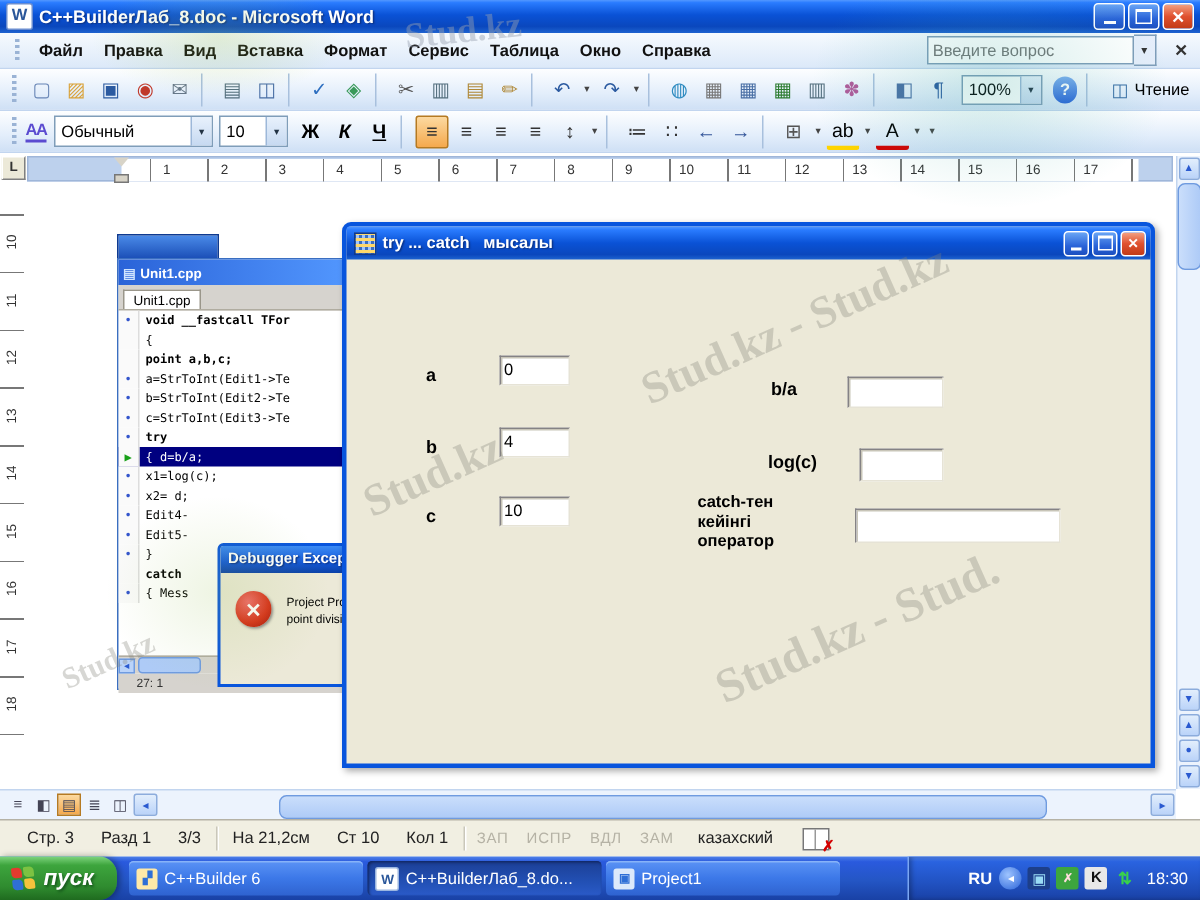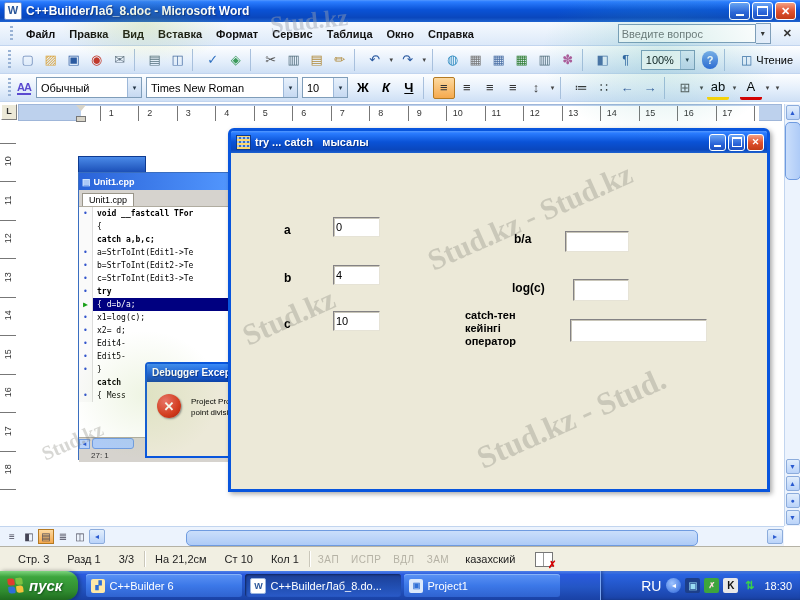--- a/index.html
+++ b/index.html
@@ -111,21 +111,21 @@
     border:2px solid #0855dd;border-radius:4px 4px 0 0;background:#ece9d8;box-sizing:border-box;overflow:hidden;}
   .dbg-title{height:18px;background:linear-gradient(180deg,#3b8bf5,#1257d8 60%,#0b41a8);
     color:#fff;font-weight:bold;font-size:10px;line-height:18px;padding-left:5px;white-space:nowrap;
     text-shadow:1px 1px 1px #0b3286;}
   .dbg-body{position:relative;height:76px;}
   .errico{position:absolute;left:10px;top:12px;width:24px;height:24px;border-radius:50%;
     background:radial-gradient(circle at 35% 30%,#f26a6a,#d9301a 60%,#a31208);color:#fff;font-weight:bold;
     font-size:13px;display:flex;align-items:center;justify-content:center;box-shadow:1px 1px 2px #888;}
   .dbg-text{position:absolute;left:44px;top:14px;font-size:8px;color:#000;line-height:11px;white-space:nowrap;}
   
-  .xform{position:absolute;left:228px;top:128px;width:542px;height:364px;z-index:3;
+  .xform{position:absolute;left:228px;top:148px;width:542px;height:364px;z-index:3;
     border:3px solid #0855dd;border-radius:6px 6px 0 0;background:#ece9d8;box-sizing:border-box;
     box-shadow:2px 2px 5px rgba(0,0,0,0.35);}
   .xf-title{height:22px;background:linear-gradient(180deg,#5398ff 0%,#2a7cff 10%,#0a52d6 50%,#0a47bd 85%,#1e63d0);
     display:flex;align-items:center;padding:0 3px;border-radius:2px 2px 0 0;}
   .xf-ico{width:13px;height:13px;margin:0 4px 0 2px;background:#3a6ec0;
     background-image:repeating-linear-gradient(0deg,#ffd86a 0 2px,transparent 2px 4px),
       repeating-linear-gradient(90deg,#9ec4ff 0 2px,transparent 2px 4px);border:1px solid #123a8a;}
   .xf-ttl{color:#fff;font-weight:bold;font-size:11px;text-shadow:1px 1px 1px #0b3286;white-space:pre;}
   .xf-btns{margin-left:auto;display:flex;gap:2px;}
   .fb{width:17px;height:17px;border:1px solid #fff;border-radius:3px;box-sizing:border-box;color:#fff;
@@ -192,21 +192,21 @@
   .tkb.active{background:linear-gradient(180deg,#1c3f96,#2250b4 60%,#2a5ac8);box-shadow:inset 1px 1px 2px #10255e;}
   .tkb .lbl{white-space:nowrap;overflow:hidden;}
   .tkico{width:14px;height:14px;flex:0 0 auto;border-radius:2px;display:flex;align-items:center;justify-content:center;
     font-size:9px;font-weight:bold;}
   .ic-word{background:#fff;color:#2b579a;border:1px solid #9bb6e0;}
   .ic-bcb{background:#ffe9a8;color:#2f6fd6;font-size:8px;}
   .ic-form{background:#dce9fb;color:#2f6fd6;font-size:8px;}
   .tray{height:29px;display:flex;align-items:center;gap:5px;padding:0 8px 0 10px;
     background:linear-gradient(180deg,#4f82e8,#2a63e0 12%,#2152c2 60%,#1941a5);
     border-left:1px solid #7aa6f2;box-shadow:inset 2px 0 3px rgba(0,0,0,0.25);}
-  .tray-lang{color:#fff;font-size:14px;font-weight:normal;margin-left:30px;}
+  .tray-lang{color:#fff;font-size:11px;font-weight:bold;margin-left:30px;}
   .tico{width:15px;height:15px;display:flex;align-items:center;justify-content:center;font-size:10px;border-radius:2px;}
   .tray-chev{background:radial-gradient(circle at 40% 35%,#9ec4ff,#2a63d8);border-radius:50%;color:#fff;font-size:8px;}
   .tray-disp{background:#1d3f8a;color:#9adcf5;}
   .tray-grn{background:#3da53d;color:#ffdddd;font-size:8px;font-weight:bold;}
   .tray-kasp{background:#e8e8e8;color:#111;font-weight:bold;}
   .tray-net{color:#39d24a;font-weight:bold;font-size:11px;}
   .tray-clock{color:#fff;font-size:11px;margin-left:2px;}
   
   .wm{position:absolute;color:rgba(130,130,120,0.32);font-weight:bold;z-index:40;pointer-events:none;
     white-space:nowrap;font-family:"Liberation Serif",serif;}
@@ -351,24 +351,20 @@
     <span class="readbtn">
       <span class="g">◫</span>
       <span>Чтение</span>
     </span>
   </div>
 
   <div class="tbar" id="tb-fmt">
     <span class="styles-ico">АА</span>
     <span class="combo w104">
       <span class="cv">Обычный</span>
-      <span class="cdd">▾</span>
-    </span>
-    <span class="combo w150">
-      <span class="cv">Times New Roman</span>
       <span class="cdd">▾</span>
     </span>
     <span class="combo w44">
       <span class="cv">10</span>
       <span class="cdd">▾</span>
     </span>
     <span style="display:flex;gap:1px;align-items:center">
         <span class="ti bold">
         <span class="g" style="color: rgb(0, 0, 0);">Ж</span>
       </span>
@@ -496,21 +492,21 @@
           <div class="cl kw">
           <span class="gut">•</span>
           <span class="ct">void __fastcall TFor</span>
         </div>
           <div class="cl">
           <span class="gut"></span>
           <span class="ct">{</span>
         </div>
           <div class="cl kw">
           <span class="gut"></span>
-          <span class="ct">catch a,b,c;</span>
+          <span class="ct">point a,b,c;</span>
         </div>
           <div class="cl">
           <span class="gut">•</span>
           <span class="ct">a=StrToInt(Edit1-&gt;Te</span>
         </div>
           <div class="cl">
           <span class="gut">•</span>
           <span class="ct">b=StrToInt(Edit2-&gt;Te</span>
         </div>
           <div class="cl">

